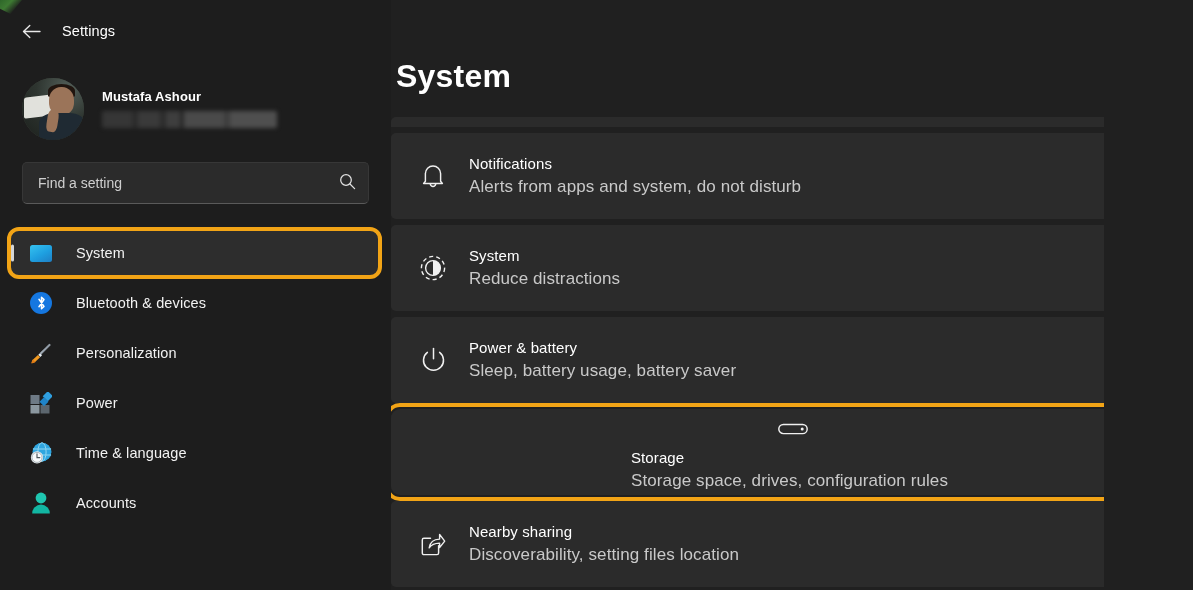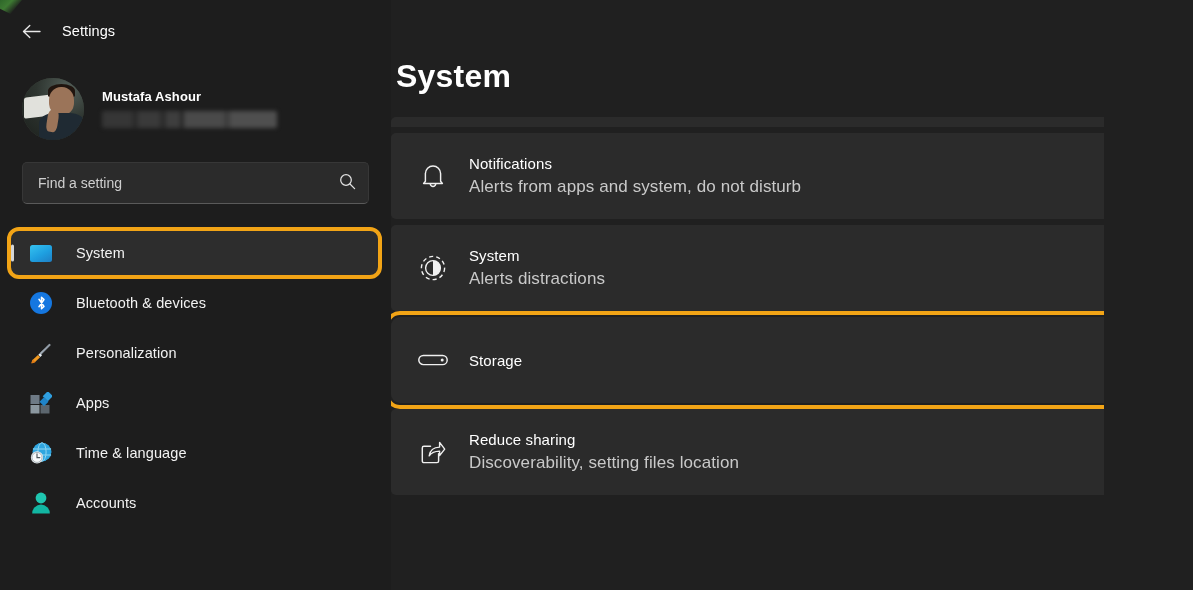--- a/index.html
+++ b/index.html
@@ -120,21 +120,21 @@
     padding:58px 0 0 0; margin-left:5px; letter-spacing:.2px;
   }
   .cards{ margin-top:22px; padding-right:8px; }
   .card-stub{
     height:10px;background:#2b2b2b;border-radius:5px 5px 0 0;margin-bottom:6px;width:781px;
   }
   .card{
     position:relative;width:781px;height:86px;background:#2b2b2b;border-radius:5px;
     display:flex;align-items:center;margin-bottom:6px;cursor:pointer;
   }
-  .card.hl{ outline:4px solid #f2a416; outline-offset:2px; border-radius:9px; }
+  .card.hl{ outline:4px solid #f2a416; outline-offset:2px; border-radius:9px;flex-direction:column; }
   .card-ic{ width:40px;flex:0 0 40px;display:flex;align-items:center;justify-content:center;margin-left:22px; }
   .card-text{ margin-left:16px; }
   .card-title{ font-size:15px;color:#ffffff;letter-spacing:.1px; }
   .card-sub{ font-size:17px;color:#c9c9c9;margin-top:5px;letter-spacing:.1px; }
 </style>
 </head>
 <body>
 
 <div id="app">
 
@@ -221,21 +221,21 @@
           <span class="ic-apps">
             <svg width="22" height="22" viewBox="0 0 22 22">
               <rect x="0.5" y="3" width="9" height="9" fill="#6e7a85"></rect>
               <rect x="0.5" y="13" width="9" height="8.5" fill="#8b979f"></rect>
               <rect x="10.5" y="13" width="9" height="8.5" fill="#5c666e"></rect>
               <rect x="14.2" y="0.6" width="7.2" height="7.2" transform="rotate(45 17.8 4.2)" fill="#2f9fe0"></rect>
               <rect x="10.8" y="6.6" width="6.4" height="6.4" transform="rotate(45 14 9.8)" fill="#1f84c9"></rect>
             </svg>
           </span>
         </span>
-        <span class="nav-label">Apps</span>
+        <span class="nav-label">Power</span>
       </div>
 
       <div class="nav-item">
         <span class="nav-ic">
           <span class="ic-time">
             <svg width="22" height="22" viewBox="0 0 22 22">
               <circle cx="12" cy="10" r="9.3" fill="#2fa6e0"></circle>
               <path d="M12 .7a9.3 9.3 0 0 1 0 18.6 9.3 9.3 0 0 1 0-18.6Z" fill="#2fa6e0"></path>
               <ellipse cx="12" cy="10" rx="4.1" ry="9.3" fill="none" stroke="#8fd6f2" stroke-width="1"></ellipse>
               <path d="M2.9 7h18.2M2.9 13h18.2" stroke="#8fd6f2" stroke-width="1"></path>
@@ -287,46 +287,59 @@
       <div class="card">
         <span class="card-ic">
           <svg width="26" height="26" viewBox="0 0 26 26" fill="none">
             <circle cx="13" cy="13" r="11.6" stroke="#f0f0f0" stroke-width="1.4" stroke-dasharray="4.1 3.1"></circle>
             <circle cx="13" cy="13" r="7.4" stroke="#f0f0f0" stroke-width="1.4"></circle>
             <path d="M13 5.6a7.4 7.4 0 0 1 0 14.8Z" fill="#f0f0f0"></path>
           </svg>
         </span>
         <div class="card-text">
           <div class="card-title">System</div>
-          <div class="card-sub">Alerts distractions</div>
-        </div>
-      </div>
-
+          <div class="card-sub">Reduce distractions</div>
+        </div>
+      </div>
+
+      <div class="card">
+        <span class="card-ic">
+          <svg width="25" height="26" viewBox="0 0 25 26" fill="none">
+            <path d="M18.6 5.4a10 10 0 1 1-12.2 0" stroke="#f0f0f0" stroke-width="1.5" stroke-linecap="round"></path>
+            <path d="M12.5 1.6v10.2" stroke="#f0f0f0" stroke-width="1.5" stroke-linecap="round"></path>
+          </svg>
+        </span>
+        <div class="card-text">
+          <div class="card-title">Power &amp; battery</div>
+          <div class="card-sub">Sleep, battery usage, battery saver</div>
+        </div>
+      </div>
 
       <div class="card hl">
         <span class="card-ic">
           <svg width="30" height="16" viewBox="0 0 30 16" fill="none">
             <rect x="0.8" y="3.4" width="28.4" height="9.2" rx="4.6" stroke="#f0f0f0" stroke-width="1.45"></rect>
             <circle cx="24.2" cy="8" r="1.5" fill="#f0f0f0"></circle>
           </svg>
         </span>
         <div class="card-text">
           <div class="card-title">Storage</div>
+          <div class="card-sub">Storage space, drives, configuration rules</div>
         </div>
       </div>
 
       <div class="card">
         <span class="card-ic">
           <svg width="26" height="26" viewBox="0 0 26 26" fill="none">
             <path d="M18.6 14.6v7.4a1.6 1.6 0 0 1-1.6 1.6H3.9a1.6 1.6 0 0 1-1.6-1.6V8.9a1.6 1.6 0 0 1 1.6-1.6h6.6" stroke="#f0f0f0" stroke-width="1.45" stroke-linecap="round" stroke-linejoin="round"></path>
             <path d="M9.2 16.8c.9-6 5.4-8.6 10.4-8.7V3.4l5.1 6.7-5.1 6.5v-4.5c-4 .1-7.7.7-10.4 4.7Z" stroke="#f0f0f0" stroke-width="1.4" stroke-linejoin="round" fill="none"></path>
           </svg>
         </span>
         <div class="card-text">
-          <div class="card-title">Reduce sharing</div>
+          <div class="card-title">Nearby sharing</div>
           <div class="card-sub">Discoverability, setting files location</div>
         </div>
       </div>
 
     </div>
   </div>
 
 </div>
 
 </body></html>

